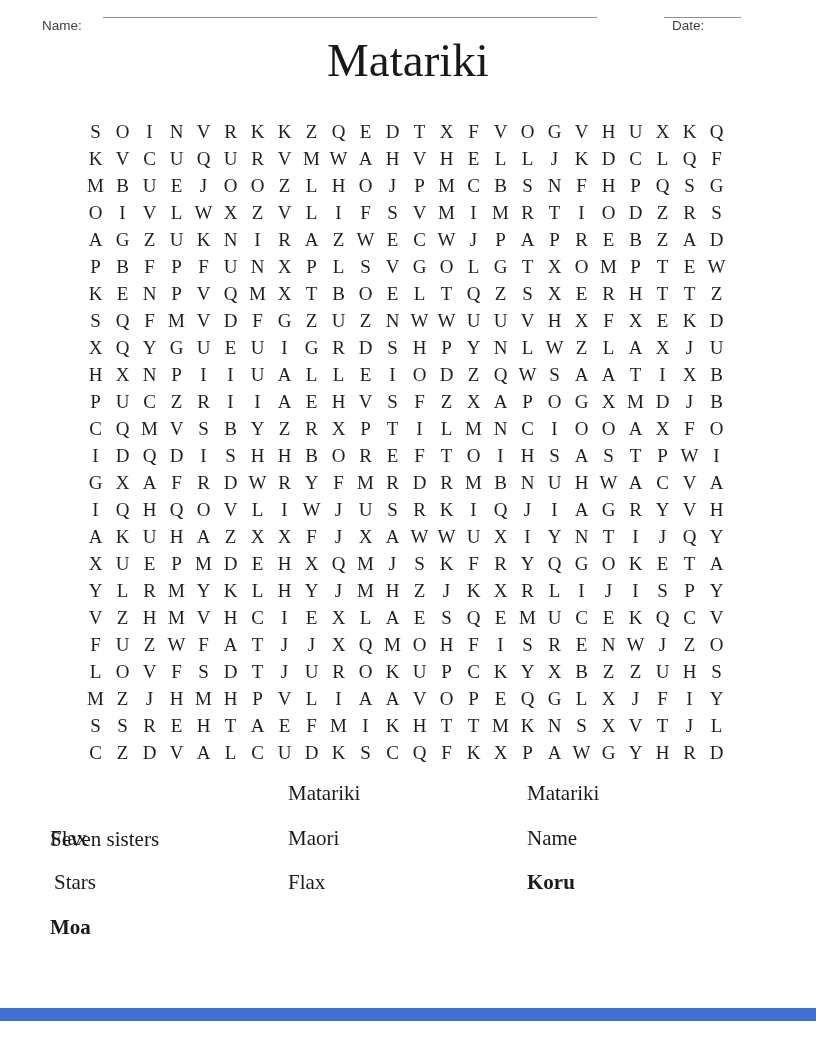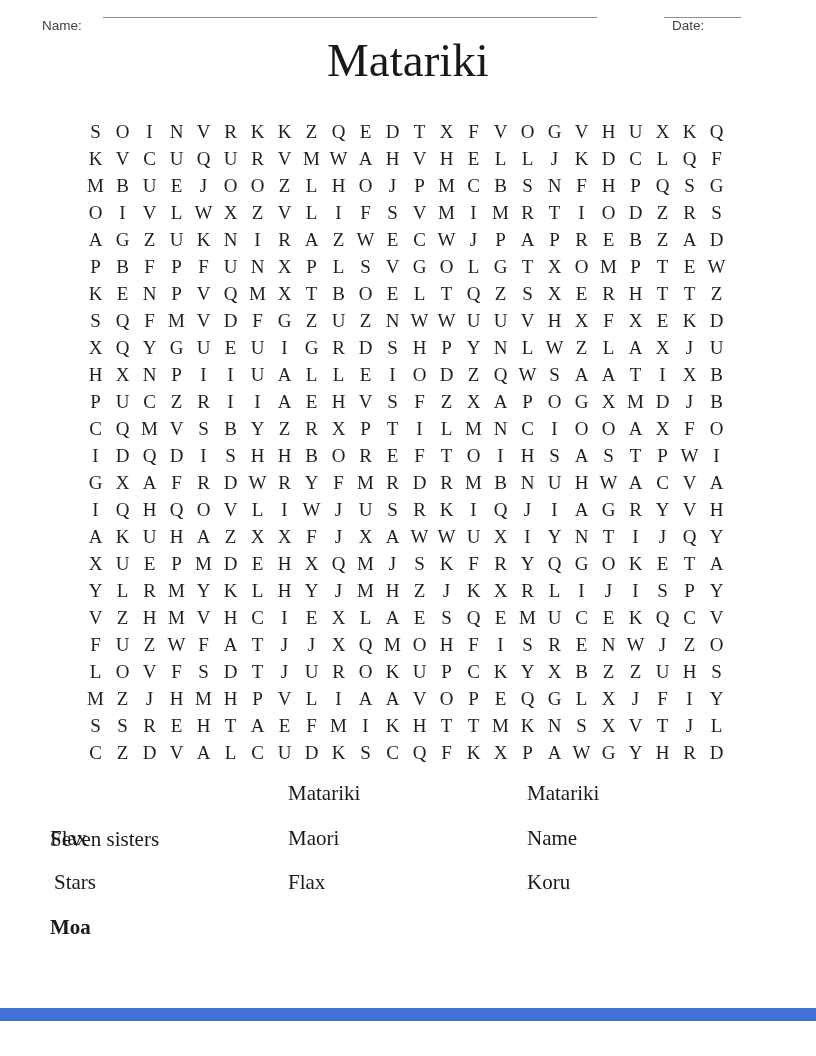--- a/index.html
+++ b/index.html
@@ -677,18 +677,18 @@
   <div id="words">
       <div class="word" style="left: 50px; top: 827px;">Seven sisters</div>
       <div class="word" style="left: 50px; top: 826px;">Flax</div>
       <div class="word" style="left: 54px; top: 870px;">Stars</div>
       <div class="word" style="left: 50px; top: 915px; font-weight: bold;">Moa</div>
       <div class="word" style="left: 288px; top: 781px;">Matariki</div>
       <div class="word" style="left: 288px; top: 826px;">Maori</div>
       <div class="word" style="left: 288px; top: 870px;">Flax</div>
       <div class="word" style="left: 527px; top: 781px;">Matariki</div>
       <div class="word" style="left: 527px; top: 826px;">Name</div>
-      <div class="word" style="left: 527px; top: 870px;">Koru</div>
+      <div class="word" style="left: 527px; top: 870px; font-weight: bold;">Koru</div>
     </div>
 
   <div class="footer-bar" style="background: rgb(65, 113, 214);"></div>
 
 </div>
 
 </body></html>

